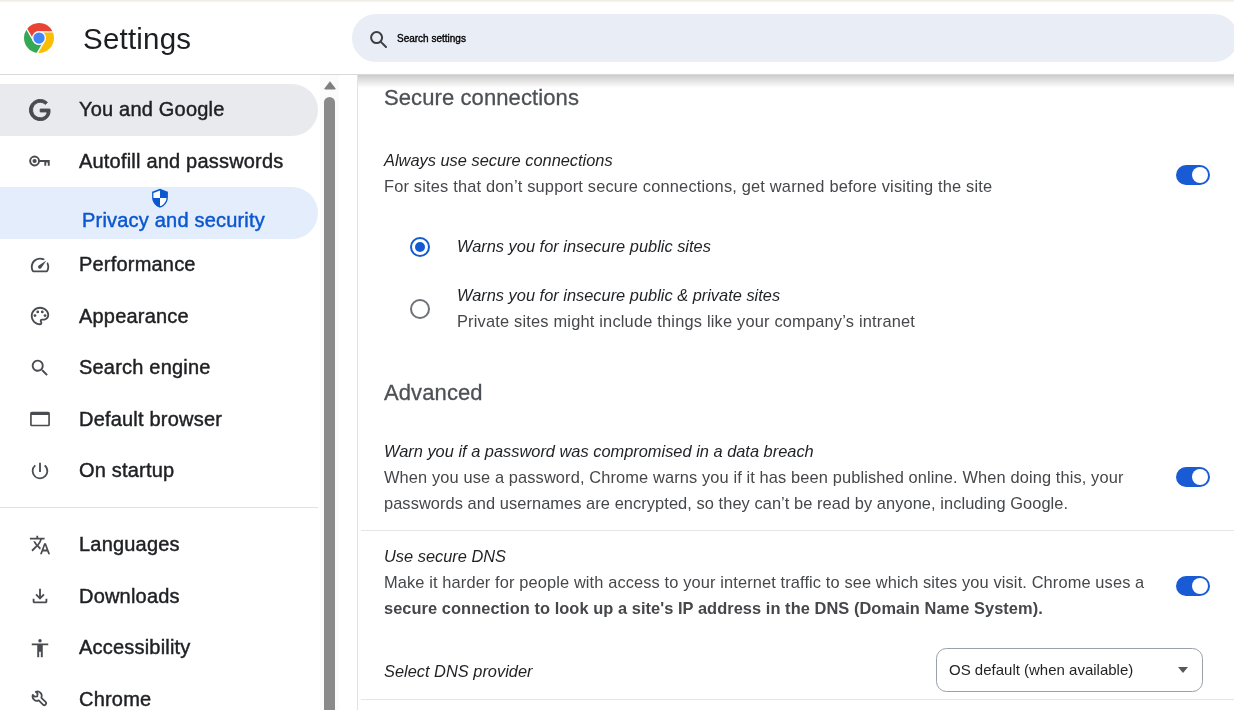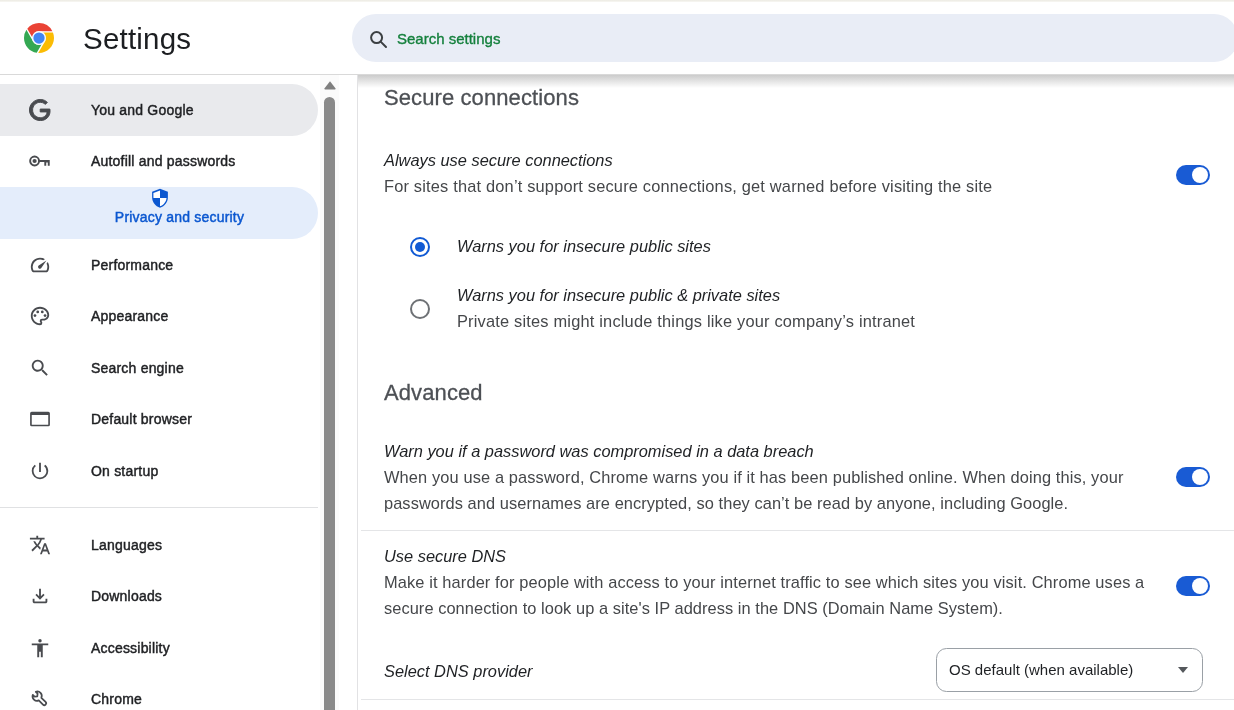--- a/index.html
+++ b/index.html
@@ -11,32 +11,32 @@
 
 
 .toolbar { position:absolute; left:0; top:0; width:1234px; height:75px; background:#fff;
   border-bottom:1px solid #d9d9d9; }
 .logo { position:absolute; left:24px; top:23px; width:30px; height:30px; }
 .app-title { position:absolute; left:83px; top:22px; font-size:29.5px; line-height:34px;
   color:#1c1e21; font-weight:400; letter-spacing:0.2px; }
 .search-pill { position:absolute; left:352px; top:14px; width:886px; height:48px;
   border-radius:24px; background:#e9edf6; display:flex; align-items:center; padding-left:16px; }
 .search-icon { width:20px; height:20px; margin-right:9px; flex:none; margin-top:1px; }
-.search-ph { font-size:15px; color:#15803d; font-weight:400; letter-spacing:0px; -webkit-text-stroke:0.35px currentColor; }
+.search-ph { font-size:10px; color:#000000; font-weight:400; letter-spacing:0px; -webkit-text-stroke:0.35px currentColor; }
 
 
 .sidebar { position:absolute; left:0; top:75px; width:358px; bottom:0; background:#fff; }
 .vdivider { position:absolute; left:357px; top:75px; bottom:0; width:1px; background:#e2e2e4; }
 .menu { position:absolute; left:0; top:9px; width:318px; }
 .menu-item { height:51.6px; display:flex; align-items:center; padding-left:29px;
   border-radius:0 26px 26px 0; cursor:pointer; }
 .menu-item .mi-icon { width:22px; height:22px; flex:none; margin-right:28px;
   display:flex; align-items:center; justify-content:center; color:#494b4f; }
 .menu-item .mi-icon svg { width:22px; height:22px; }
-.menu-item .mi-label { font-size:14px; font-weight:500; color:#1f2023; letter-spacing:0.2px;margin-left:12px; -webkit-text-stroke:0.45px currentColor; }
+.menu-item .mi-label { font-size:20px; font-weight:500; color:#1f2023; letter-spacing:0.2px; -webkit-text-stroke:0.45px currentColor; }
 .menu-item.hovered { background:#e9eaed; }
 .menu-item.selected { background:#e4edfb;flex-direction:column; }
 .menu-item.selected .mi-label { color:#0b57d0; }
 .menu-sep { height:1px; background:#e0e1e3; margin:10px 0 11px 0; width:318px; }
 
 
 .sb-track { position:absolute; left:320px; top:0; width:19px; bottom:0; background:#fbfbfb; }
 .sb-arrow { position:absolute; left:2.5px; top:5px; width:14px; height:10px; }
 .sb-thumb { position:absolute; left:4px; top:22px; width:11px; bottom:0; background:#8a8a8a;
   border-radius:5.5px 5.5px 0 0; }
@@ -56,21 +56,21 @@
 .radio { position:absolute; width:20px; height:20px; border-radius:50%; }
 .radio.on { border:2.5px solid #115ad4; }
 .radio.on .dot { position:absolute; left:50%; top:50%; width:10px; height:10px;
   margin:-5px 0 0 -5px; border-radius:50%; background:#115ad4; }
 .radio.off { border:2px solid #6e7175; }
 .ls-a { letter-spacing:0.18px; }
 .ls-b { letter-spacing:0.19px; }
 .ls-c1 { letter-spacing:0.12px;text-align:right; }
 .ls-c2 { letter-spacing:0.07px; }
 .ls-d1 { letter-spacing:0.12px; }
-.ls-d2 { letter-spacing:0.06px; }
+.ls-d2 { letter-spacing:0.06px;font-weight:bold; }
 .hsep { position:absolute; left:3px; right:0; height:1px; background:#e4e5e7; }
 .dropdown { position:absolute; width:267px; height:44px; border:1px solid #9aa0a6;
   border-radius:10.5px; background:#fff; display:flex; align-items:center; padding-left:12px; }
 .dropdown .dd-label { font-size:15px; color:#1f2124; }
 .dd-caret { position:absolute; right:14px; top:50%; margin-top:-3px; width:0; height:0;
   border-left:5px solid transparent; border-right:5px solid transparent;
   border-top:6px solid #55585c; }
 </style>
 </head>
 <body>

